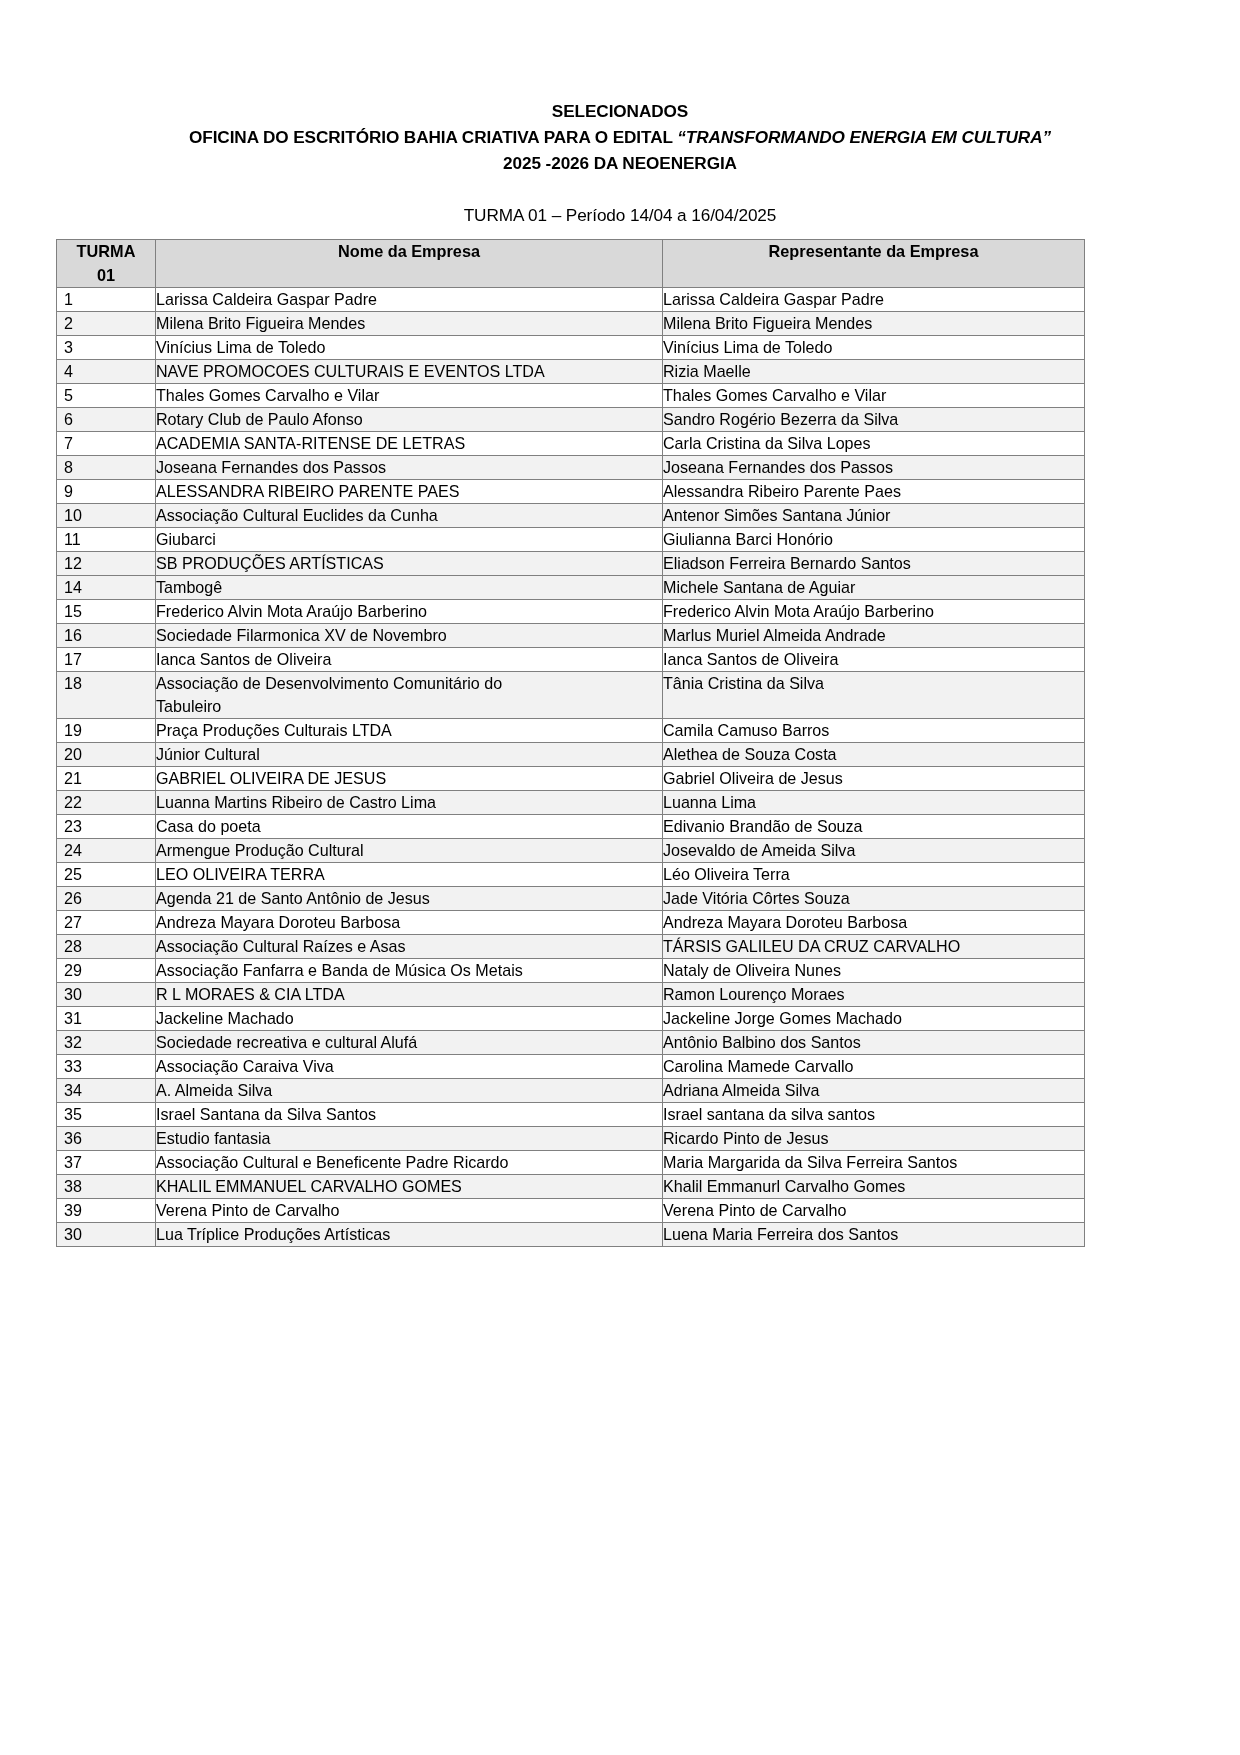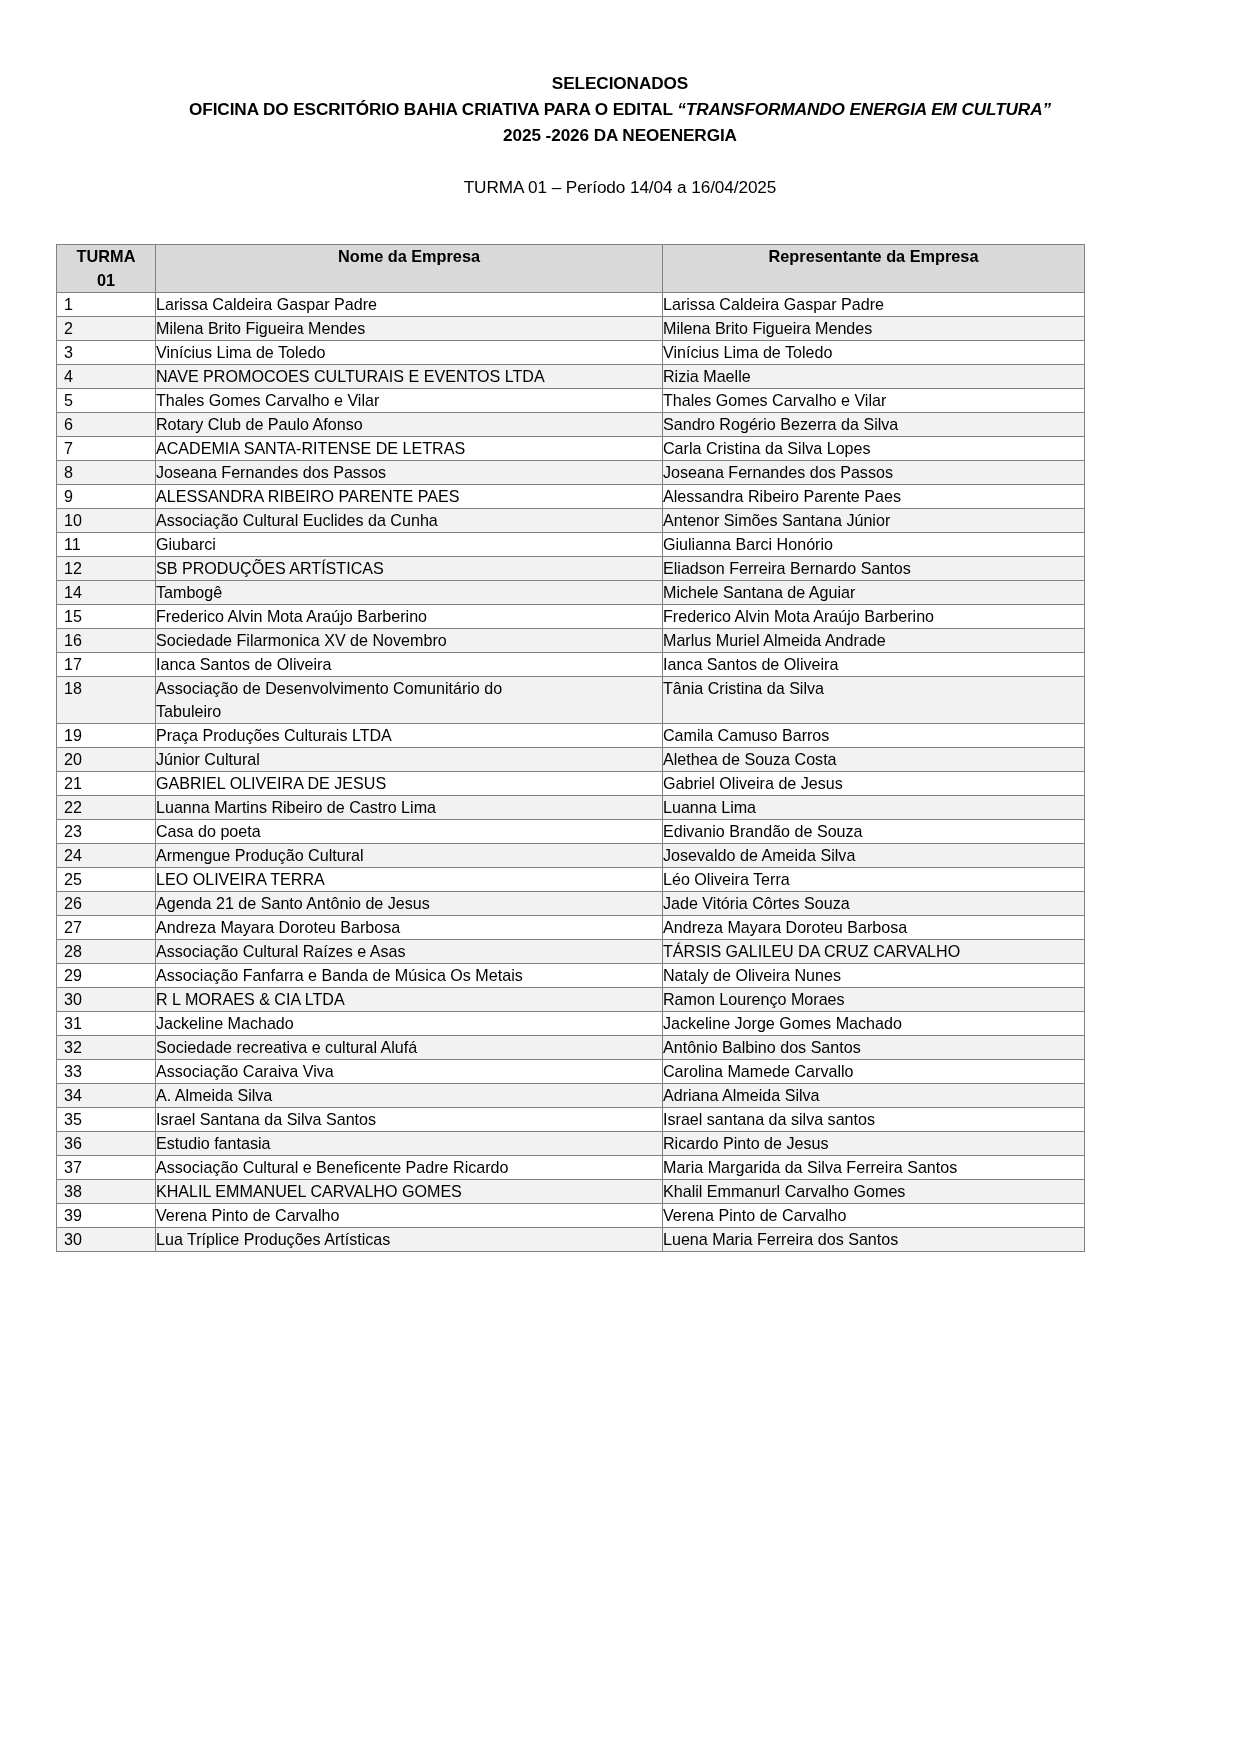--- a/index.html
+++ b/index.html
@@ -13,21 +13,21 @@
     min-height: 1755px;
     font-family: "Liberation Sans", sans-serif;
     color: #000000;
     -webkit-font-smoothing: antialiased;
   }
 
   .page {
     width: 1240px;
     min-height: 1755px;
     box-sizing: border-box;
-    padding: 70px 56px 40px 56px;
+    padding: 98px 56px 40px 56px;
     position: relative;
   }
 
   
   .title-block {
     text-align: center;
     font-weight: bold;
     font-size: 17.2px;
     line-height: 1.52;
     letter-spacing: -0.1px;
@@ -42,21 +42,21 @@
   .subtitle {
     text-align: center;
     font-weight: normal;
     font-size: 17.2px;
     margin-top: 29px;
     letter-spacing: -0.1px;
   }
 
   
   .table-wrap {
-    margin-top: 46px;
+    margin-top: 13px;
   }
   table.listing {
     width: 1028px;
     border-collapse: collapse;
     table-layout: fixed;
     font-size: 16.1px;
   }
   table.listing th,
   table.listing td {
     border: 1px solid #808080;

